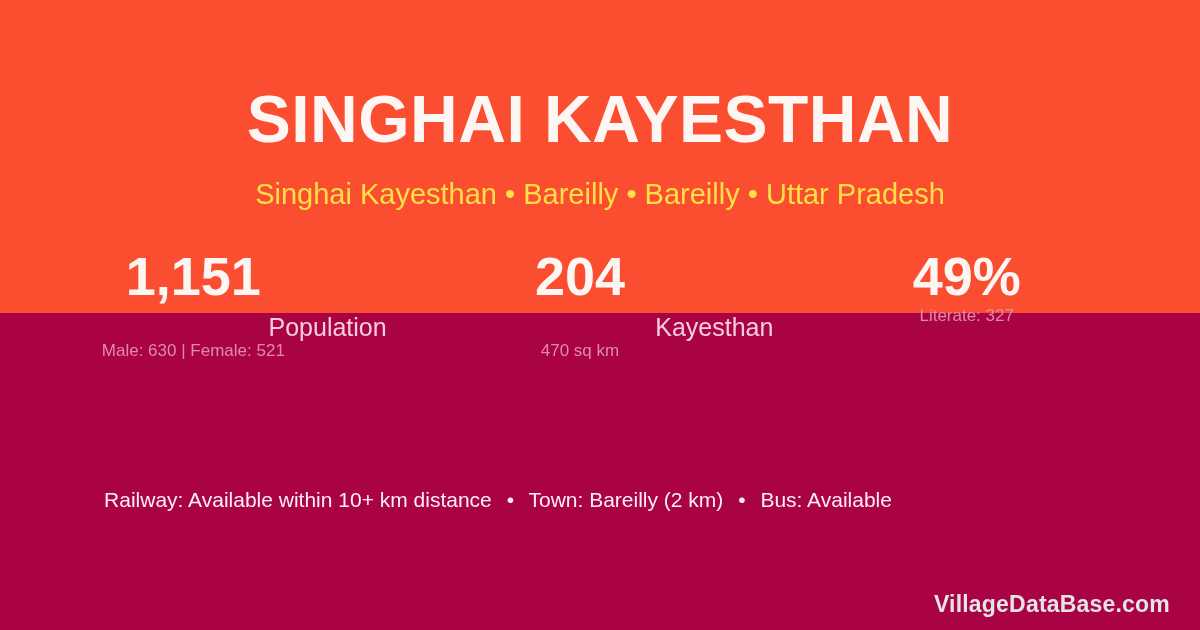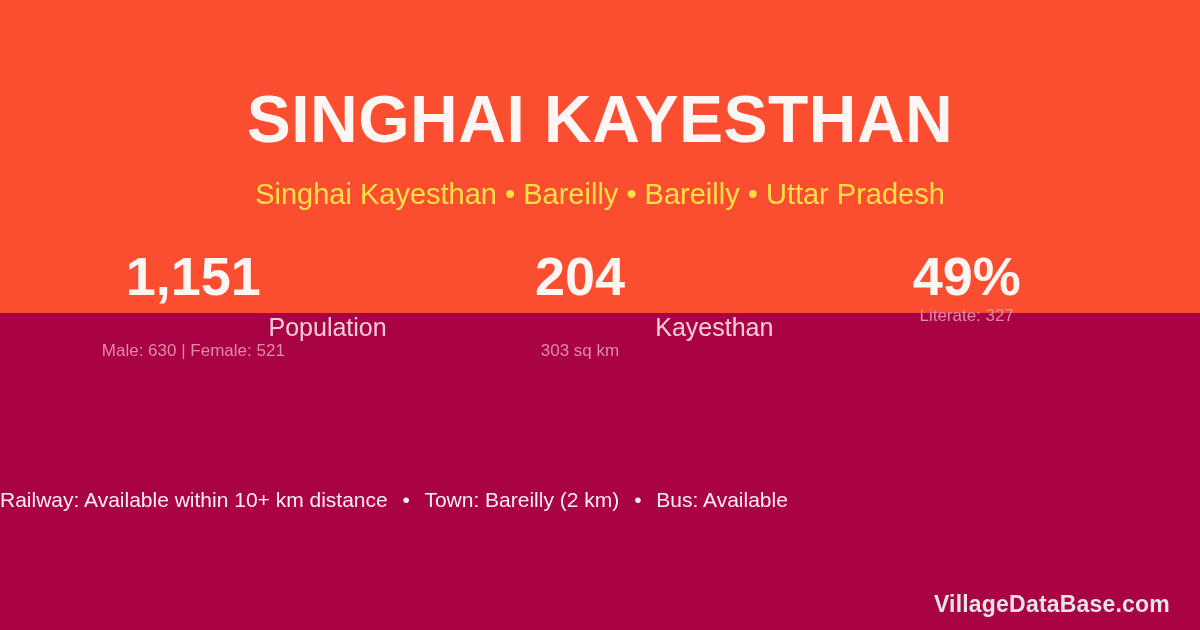--- a/index.html
+++ b/index.html
@@ -99,21 +99,21 @@
     color: #e08ba6;
     white-space: nowrap;
   }
 
   
   .amenities {
     position: absolute;
     left: 0;
     top: 486px;
     width: 996px;
-    text-align: left;
+    text-align: center;
     font-size: 21px;
     line-height: 28px;
     color: #fdeef3;
     white-space: nowrap;
   }
   .amenities .sep {
     padding: 0 9px;
     color: #fdeef3;
   }
 
@@ -146,21 +146,21 @@
 
     <div class="stat">
       <div class="stat-value">1,151</div>
       <div class="stat-label">Population</div>
       <div class="stat-sub">Male: 630 | Female: 521</div>
     </div>
 
     <div class="stat">
       <div class="stat-value">204</div>
       <div class="stat-label">Kayesthan</div>
-      <div class="stat-sub">303 sq km</div>
+      <div class="stat-sub">470 sq km</div>
     </div>
 
     <div class="stat">
       <div class="stat-value">49%</div>
       <div class="stat-sub">Literate: 327</div>
     </div>
 
   </div>
 
   <div class="amenities">

